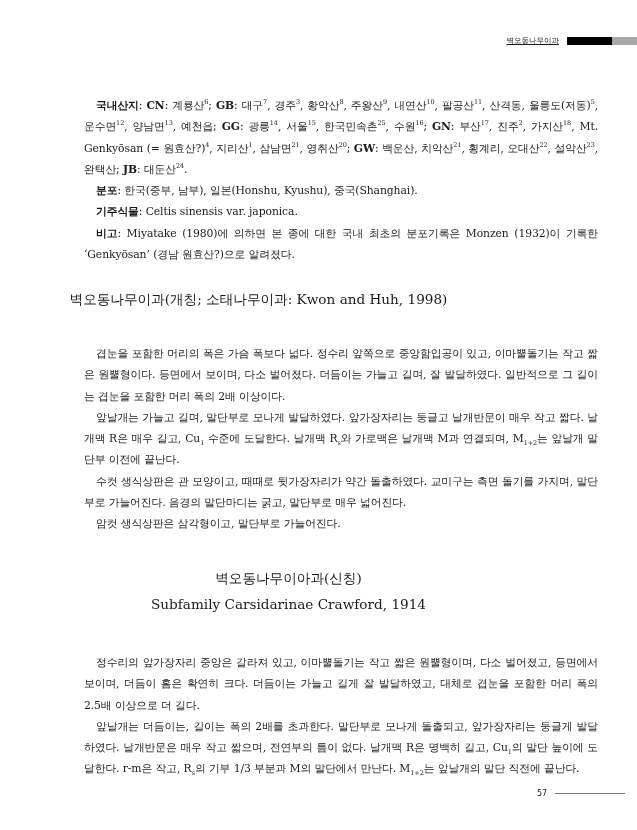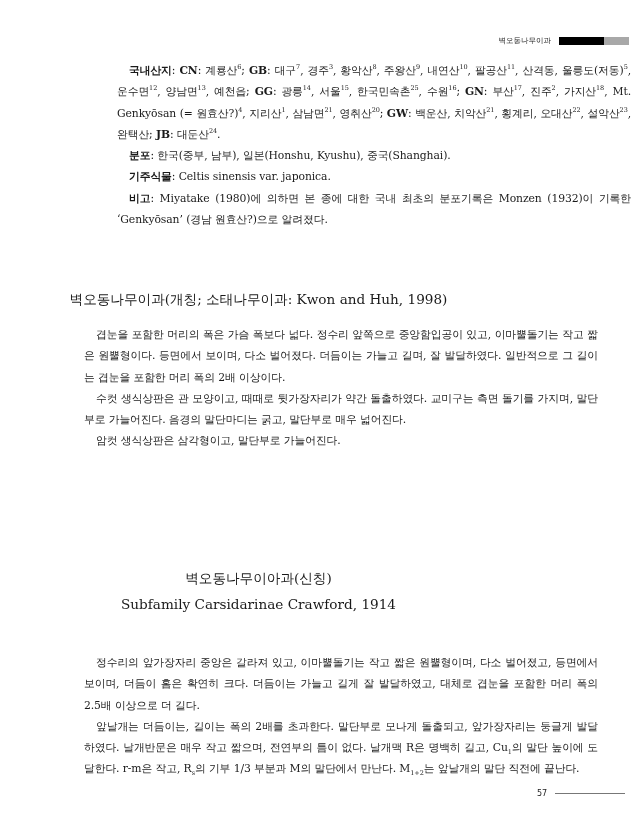--- a/index.html
+++ b/index.html
@@ -1,18 +1,18 @@
 <!DOCTYPE html>
 <html><head>
 <meta charset="utf-8">
 <style>
   html, body { margin:0; padding:0; background:#ffffff; }
   body { width:637px; height:830px; position:relative; overflow:hidden;
          font-family:"DejaVu Serif","Liberation Serif",serif; color:#1a1a1a; }
-  .header { position:absolute; top:36px; right:8px; height:10px; display:flex; align-items:center; }
+  .header { position:absolute; top:36px; right:0; height:10px; display:flex; align-items:center;text-decoration:underline; }
   .header .label { font-family:"DejaVu Sans","Liberation Sans",sans-serif; font-size:7.5px; color:#222; margin-right:8px; }
   .header .bar-black { width:45px; height:8px; background:#000; }
   .header .bar-gray { width:25px; height:8px; background:#a8a8a8; }
 
   .para { position:absolute; left:84px; width:514px; font-size:10.8px; line-height:21.3px; text-align:justify; letter-spacing:-0.1px; }
   .para .indent { display:inline-block; width:12px; }
   .b { font-weight:bold; }
   .i { }
   sup { font-size:6.5px; vertical-align:super; line-height:0; }
   sub { font-size:6.5px; vertical-align:sub; line-height:0; }
@@ -26,38 +26,39 @@
 </style>
 </head>
 <body>
 
 <div class="header">
   <span class="label">벽오동나무이과</span>
   <span class="bar-black"></span>
   <span class="bar-gray"></span>
 </div>
 
-<div class="para" style="top:60px;margin-left:33px;">
+<div class="para" style="top:95px;">
   <p><span class="indent"></span><span class="b">국내산지</span>: <span class="b">CN</span>: <span>계룡산</span><sup>6</sup>; <span class="b">GB</span>: <span><span>대구</span><sup>7</sup>, <span>경주</span><sup>3</sup>, <span>황악산</span><sup>8</sup>, <span>주왕산</span><sup>9</sup>, <span>내연산</span><sup>10</sup>, <span>팔공산</span><sup>11</sup>, <span>산격동</span>, <span>울릉도(저동)</span><sup>5</sup>, <span>운수면</span><sup>12</sup>, <span>양남면</span><sup>13</sup>, <span>예천읍</span></span>; <span class="b">GG</span>: <span><span>광릉</span><sup>14</sup>, <span>서울</span><sup>15</sup>, <span>한국민속촌</span><sup>25</sup>, <span>수원</span><sup>16</sup></span>; <span class="b">GN</span>: <span><span>부산</span><sup>17</sup>, <span>진주</span><sup>2</sup>, <span>가지산</span><sup>18</sup>, <span>Mt. Genkyōsan (= 원효산?)</span><sup>4</sup>, <span>지리산</span><sup>1</sup>, <span>삼남면</span><sup>21</sup>, <span>영취산</span><sup>20</sup></span>; <span class="b">GW</span>: <span><span>백운산</span>, <span>치악산</span><sup>21</sup>, <span>횡계리</span>, <span>오대산</span><sup>22</sup>, <span>설악산</span><sup>23</sup>, <span>완택산</span></span>; <span class="b">JB</span>: <span>대둔산</span><sup>24</sup>.</p>
   <p><span class="indent"></span><span class="b">분포</span>: <span>한국(중부, 남부), 일본(Honshu, Kyushu), 중국(Shanghai).</span></p>
   <p><span class="indent"></span><span class="b">기주식물</span>: <span class="i">Celtis sinensis</span><span> var. </span><span class="i">japonica</span><span>.</span></p>
   <p><span class="indent"></span><span class="b">비고</span>: <span>Miyatake (1980)에 의하면 본 종에 대한 국내 최초의 분포기록은 Monzen (1932)이 기록한 ‘Genkyōsan’ (경남 원효산?)으로 알려졌다.</span></p>
 </div>
 
 <div class="heading" style="top:286px;">
   <div>벽오동나무이과(개칭; 소태나무이과: Kwon and Huh, 1998)</div>
 </div>
 
-<div class="para" style="top:324px;">
+<div class="para" style="top:343px;">
   <p><span class="indent"></span><span>겹눈을 포함한 머리의 폭은 가슴 폭보다 넓다. 정수리 앞쪽으로 중앙함입공이 있고, 이마뿔돌기는 작고 짧은 원뿔형이다. 등면에서 보이며, 다소 벌어졌다. 더듬이는 가늘고 길며, 잘 발달하였다. 일반적으로 그 길이는 겹눈을 포함한 머리 폭의 2배 이상이다.</span></p>
+  <p><span class="indent"></span><span>앞날개는 가늘고 길며, 말단부로 모나게 발달하였다. 앞가장자리는 둥글고 날개반문이 매우 작고 짧다. 날개맥 R은 매우 길고, Cu</span><sub>1</sub><span> 수준에 도달한다.  날개맥 R</span><sub>s</sub><span>와 가로맥은 날개맥 M과 연결되며, M</span><sub>1+2</sub><span>는 앞날개 말단부 이전에 끝난다.</span></p>
   <p><span class="indent"></span><span>수컷 생식상판은 관 모양이고, 때때로 뒷가장자리가 약간 돌출하였다. 교미구는 측면 돌기를 가지며, 말단부로 가늘어진다. 음경의 말단마디는 굵고, 말단부로 매우 넓어진다.</span></p>
   <p><span class="indent"></span><span>암컷 생식상판은 삼각형이고, 말단부로 가늘어진다.</span></p>
 </div>
 
-<div class="heading" style="top:565px;">
+<div class="heading" style="top:565px;padding-left:30px;">
   <div>벽오동나무이아과(신칭)</div>
   <div>Subfamily Carsidarinae Crawford, 1914</div>
 </div>
 
 <div class="para" style="top:617px;margin-top:35px;">
   <p><span class="indent"></span><span>정수리의 앞가장자리 중앙은 갈라져 있고, 이마뿔돌기는 작고 짧은 원뿔형이며, 다소 벌어졌고, 등면에서 보이며, 더듬이 홈은 확연히 크다. 더듬이는 가늘고 길게 잘 발달하였고, 대체로 겹눈을 포함한 머리 폭의 2.5배 이상으로 더 길다.</span></p>
   <p><span class="indent"></span><span>앞날개는 더듬이는, 길이는 폭의 2배를 초과한다. 말단부로 모나게 돌출되고, 앞가장자리는 둥글게 발달하였다. 날개반문은 매우 작고 짧으며, 전연부의 틈이 없다. 날개맥 R은 명백히 길고, Cu</span><sub>1</sub><span>의 말단 높이에 도달한다. r-m은 작고, R</span><sub>s</sub><span>의 기부 1/3 부분과 M의 말단에서 만난다. M</span><sub>1+2</sub><span>는 앞날개의 말단 직전에 끝난다.</span></p>
 </div>
 
 <div class="footer">

